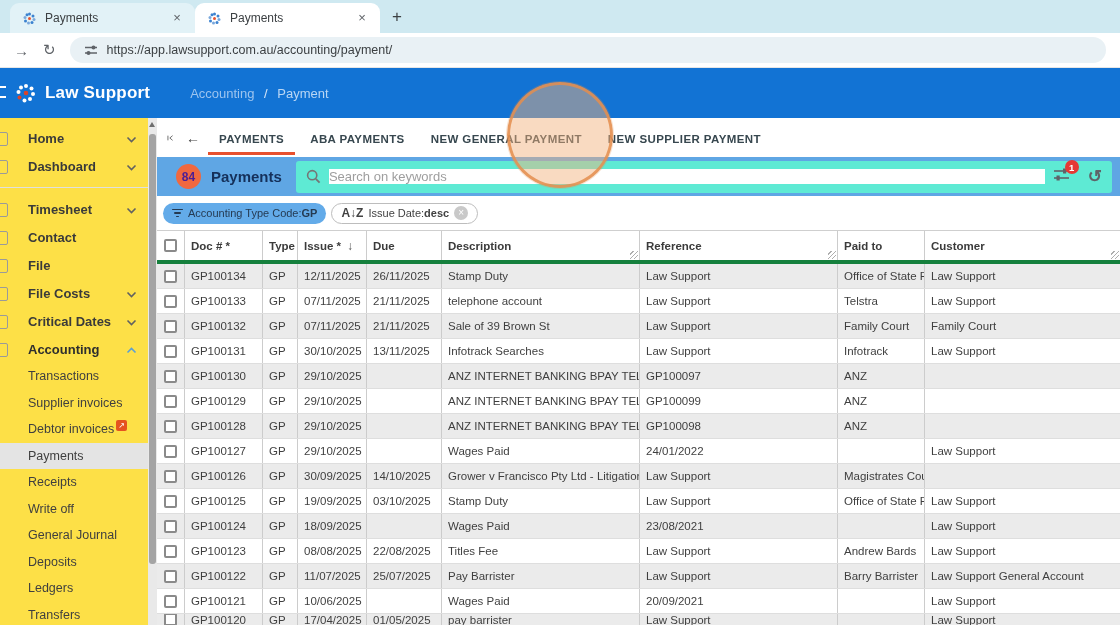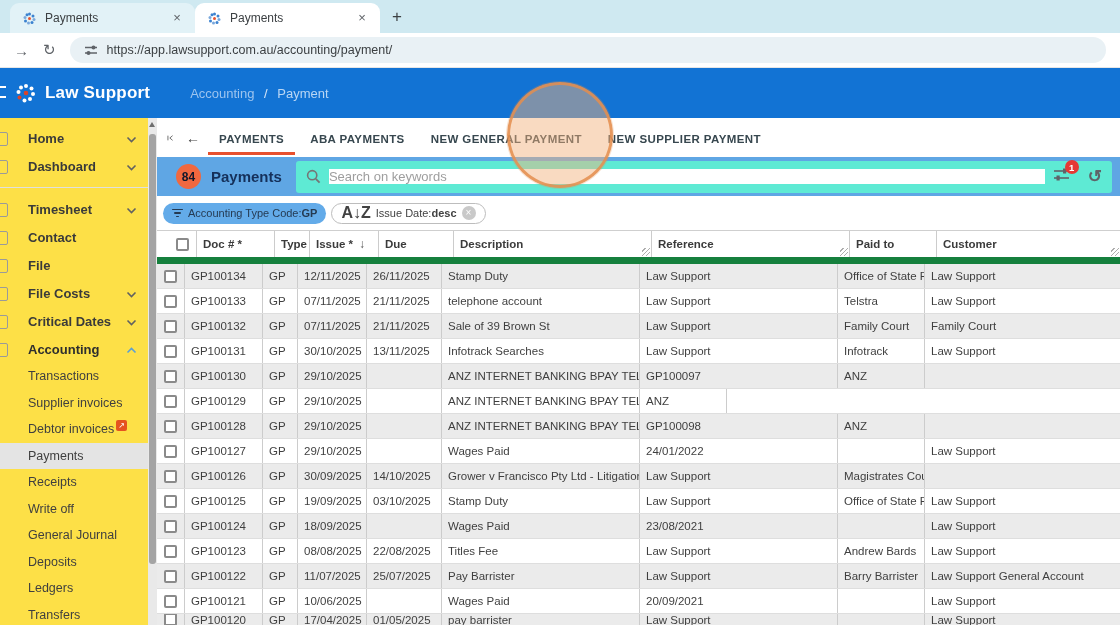--- a/index.html
+++ b/index.html
@@ -51,47 +51,47 @@
   .sb-scroll .thumb { position:absolute; top:16px; left:1px; width:7px; height:430px; background:#a4a4a4; border-radius:3px; }
 
   
   .content { flex:1; display:flex; flex-direction:column; background:#fff; }
   .ctabs { height:39px; display:flex; align-items:center; gap:4px; padding-left:6px; background:#fff; }
   .ctab { font-size:11.5px; font-weight:700; letter-spacing:.4px; color:#37474f; padding:12px 11px 10px 11px; }
   .ctab.active { border-bottom:3px solid #e8502d; padding-bottom:7px; }
   .cicon { color:#424242; font-size:14px; padding:0 4px; }
 
   .toolbar { height:39px; background:#5fa6e4; display:flex; align-items:center; padding:0 8px 0 19px; gap:10px; }
-  .countbadge { width:25px; height:25px; border-radius:50%; background:#f0683f; color:#0f172a; font-size:12px;
+  .countbadge { width:25px; height:25px; border-radius:50%; background:#f0683f; color:#4c1d95; font-size:12px;
                 font-weight:700; display:flex; align-items:center; justify-content:center; }
   .pagetitle { font-size:15px; font-weight:700; color:#15305a; margin-right:4px; }
   .searchbox { flex:1; height:32px; background:#5eead4; border-radius:3px; display:flex; align-items:center; padding:0 10px; gap:8px; }
   .searchbox input { flex:1; border:none; outline:none; font-size:13px; color:#333; font-family:"Liberation Sans",sans-serif; }
   .searchbox input::placeholder { color:#9e9e9e; }
   .tunewrap { position:relative; margin-right:10px; }
   .fbadge { position:absolute; top:-7px; right:-9px; width:14px; height:14px; background:#e53935; color:#fff;
             border-radius:50%; font-size:9.5px; font-weight:700; display:flex; align-items:center; justify-content:center; }
   .histico { font-size:17px; color:#5f6368; font-weight:700; }
 
   .chipsrow { height:34px; background:#fff; display:flex; align-items:center; gap:5px; padding-left:6px; }
   .chip { height:21px; border-radius:11px; display:flex; align-items:center; gap:5px; padding:0 9px; font-size:11px; color:#253a52; }
   .chip.blue { background:#63abe9; }
   .chip.white { background:#fff; border:1px solid #bdbdbd; color:#424242; }
   .chip b { font-weight:700; }
   .flines { display:flex; flex-direction:column; gap:2px; }
   .flines i { display:block; height:1.6px; background:#253a52; border-radius:1px; }
   .flines i:nth-child(1){width:11px;} .flines i:nth-child(2){width:7px; margin:0 auto;} .flines i:nth-child(3){width:3px; margin:0 auto;}
-  .azico { font-size:16px; font-weight:700; color:#424242; letter-spacing:0; }
+  .azico { font-size:12px; font-weight:700; color:#424242; letter-spacing:0; }
   .chipx { width:14px; height:14px; border-radius:50%; background:#c9c9c9; color:#fff; font-size:10px;
            line-height:14px; text-align:center; }
 
   
   .grid { flex:1; border-top:1px solid #cfcfcf; overflow:hidden; }
   .grow { display:flex; height:25px; align-items:stretch; border-bottom:1px solid #dedede; }
-  .grow.head { height:33px; font-weight:700; border-bottom:7px solid #15803d;padding-left:12px; }
+  .grow.head { height:33px; font-weight:700; border-bottom:4px solid #15803d; }
   .gcell { border-right:1px solid #cccccc; font-size:11.5px; color:#3f3f3f; display:flex; align-items:center;
            padding:0 6px; white-space:nowrap; overflow:hidden; position:relative; }
   .grow.head .gcell { color:#3b3b3b; }
   .c0 { width:28px; justify-content:center; padding:0; }
   .c1 { width:78px; } .c2 { width:35px; } .c3 { width:69px; } .c4 { width:75px; }
   .c5 { width:198px; } .c6 { width:198px; } .c7 { width:87px; } .c8 { flex:1; border-right:none; }
   .grow.odd { background:#ebebeb; }
   .grow.partial { height:12px; overflow:hidden; }
   .cb { width:13px; height:13px; border:2px solid #8a8a8a; border-radius:2px; background:#fff; }
   .sortarrow { font-size:12px; margin-left:6px; color:#555; font-weight:400; }
@@ -411,20 +411,21 @@
         </div>
         <div class="grow">
           <div class="gcell c0">
             <span class="cb"></span>
           </div>
           <div class="gcell c1">GP100129</div>
           <div class="gcell c2">GP</div>
           <div class="gcell c3">29/10/2025</div>
           <div class="gcell c4"></div>
           <div class="gcell c5">ANZ INTERNET BANKING BPAY TELSTRA</div>
+          <div class="gcell c6">GP100099</div>
           <div class="gcell c7">ANZ</div>
           <div class="gcell c8"></div>
         </div>
         <div class="grow odd">
           <div class="gcell c0">
             <span class="cb"></span>
           </div>
           <div class="gcell c1">GP100128</div>
           <div class="gcell c2">GP</div>
           <div class="gcell c3">29/10/2025</div>

